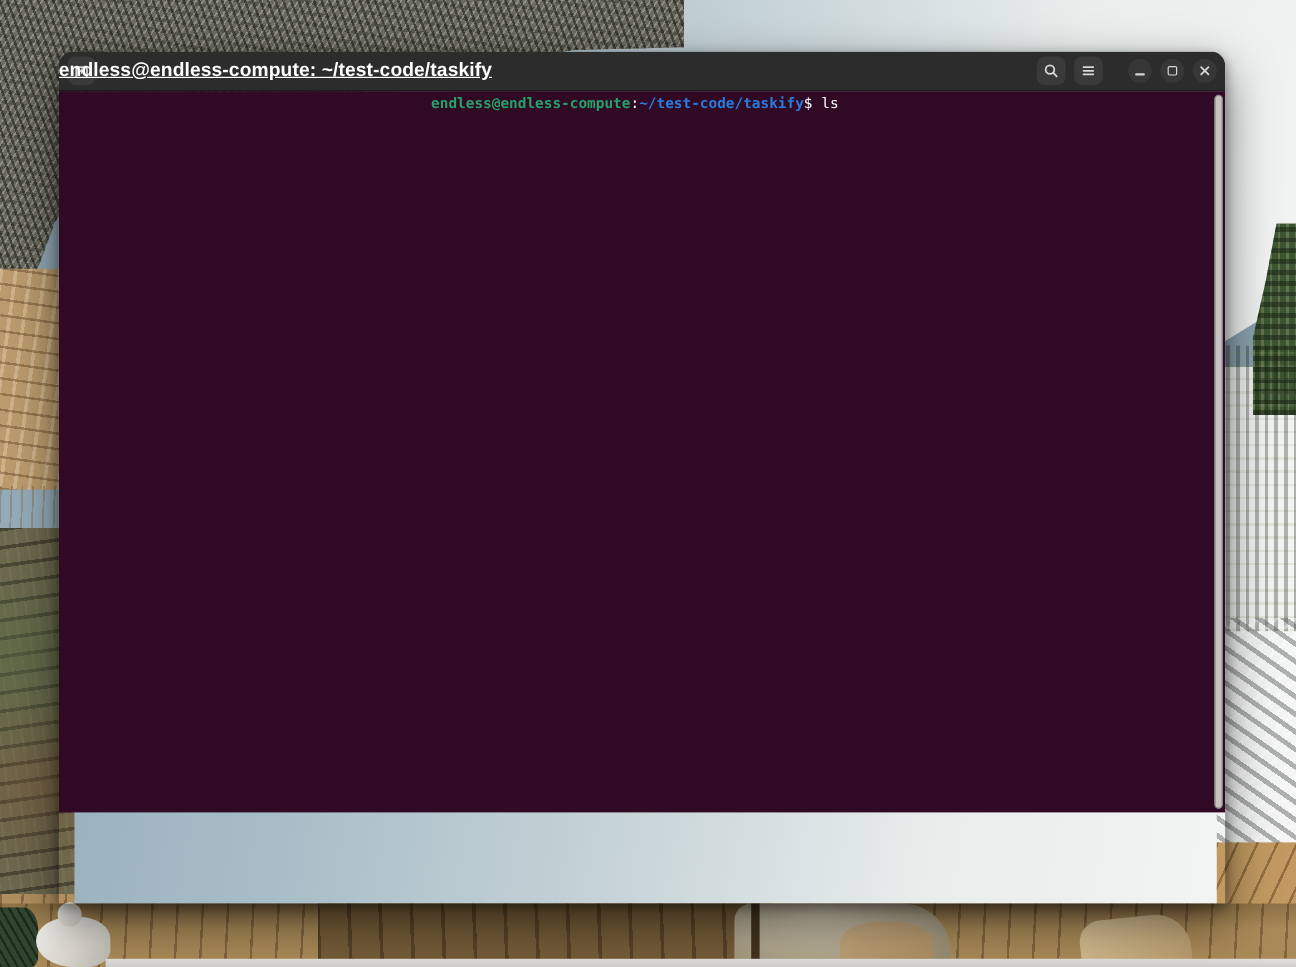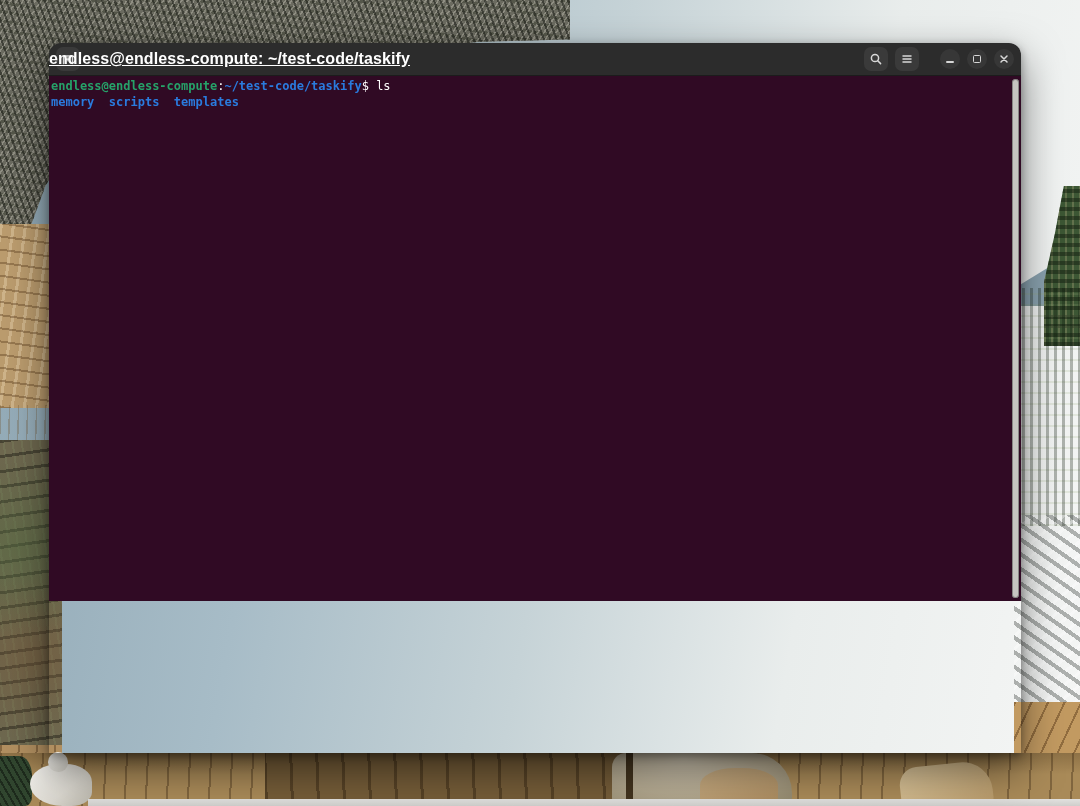--- a/index.html
+++ b/index.html
@@ -106,22 +106,22 @@
   .tb-btn { display:flex; align-items:center; justify-content:center;
     border:none; cursor:pointer; color:#d8d8d8; background:#3a3a3a; }
   .tb-square { width:24px; height:24px; border-radius:7px; }
   .tb-circle { width:20px; height:20px; border-radius:50%; background:#373737; }
   .tb-right { margin-left:auto; display:flex; align-items:center; gap:7px; z-index:2; }
   .tb-gap { width:7px; }
   .glyph-min { display:block; width:8px; height:2px; background:#d6d6d6; border-radius:1px; margin-top:5px; }
   .glyph-max { display:block; width:8px; height:8px; border:1.5px solid #d6d6d6; border-radius:1.5px; }
   .tb-btn svg { display:block; }
 
-  .screen { position:relative; width:100%; height:525px;
-    background:var(--term-bg,#300A24); padding:3px 14px 0 2px; }
+  .screen { position:relative; width:100%; height:601px;
+    background:var(--term-bg,#300A24); padding:3px 14px 0 2px;text-align:center; }
   .term-line { font-family:"DejaVu Sans Mono", monospace; font-size:12px;
     line-height:15.5px; white-space:pre; }
   .seg-user   { color:var(--term-green,#26A269); font-weight:700; }
   .seg-dir    { color:var(--term-blue,#2A7BDE);  font-weight:700; }
   .seg-plain  { color:var(--term-fg,#FFFFFF); }
   .seg-cursor { display:inline-block; width:7px; height:13px; vertical-align:text-bottom;
     background:var(--term-fg,#FFFFFF); }
 
   .scrollbar { position:absolute; right:2px; top:3px; bottom:3px; width:7px;
     border-radius:4px; background:#c6c4c1; box-shadow:inset 0 0 0 1px rgba(60,60,60,.45); }
@@ -195,19 +195,18 @@
           <svg width="12" height="12" viewBox="0 0 12 12" fill="none" stroke="#d8d8d8" stroke-width="1.5" stroke-linecap="round">
             <path d="M3 3 L9 9 M9 3 L3 9"></path>
           </svg>
         </button>
       </div>
     </div>
 
     <div class="screen">
       <div>
           <div class="term-line"><span class="seg-user">endless@endless-compute</span><span class="seg-plain">:</span><span class="seg-dir">~/test-code/taskify</span><span class="seg-plain">$ </span><span class="seg-plain">ls</span></div>
-          <div class="term-line"><span class="seg-dir">memory</span><span class="seg-plain">  </span><span class="seg-dir">scripts</span><span class="seg-plain">  </span><span class="seg-dir">templates</span></div>
         </div>
       <div class="scrollbar"></div>
     </div>
 
   </div>
 </div>
 
 </body></html>

